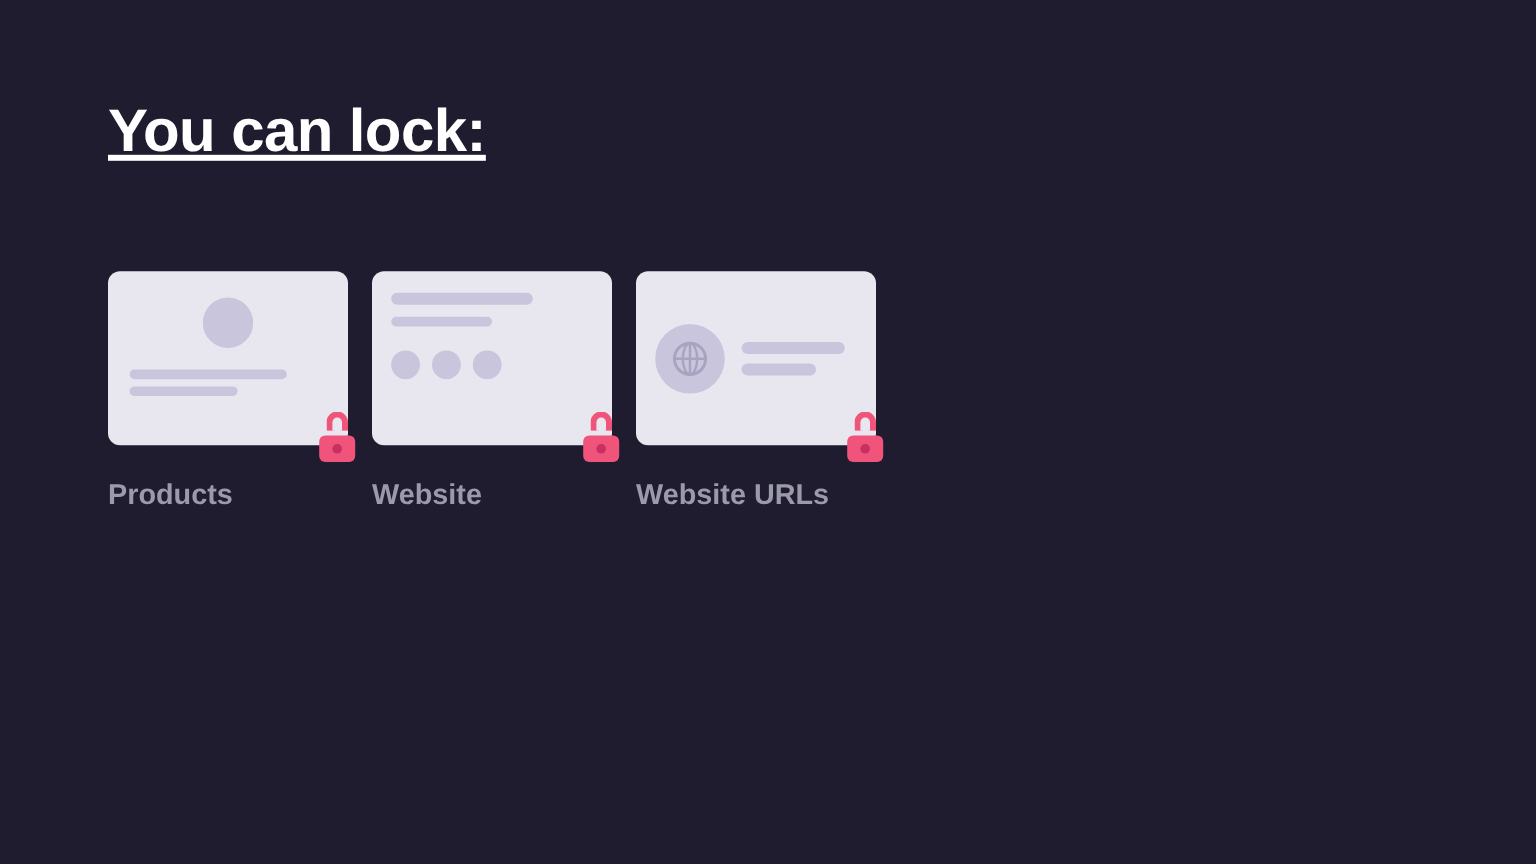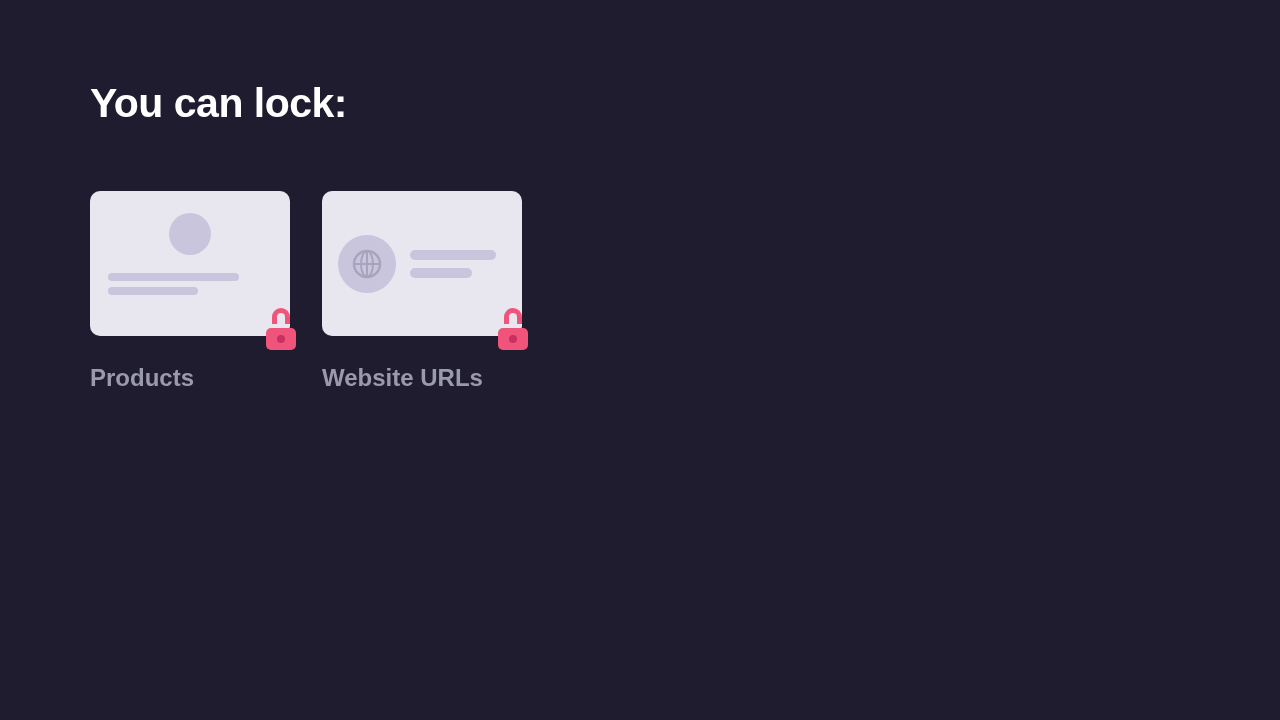--- a/index.html
+++ b/index.html
@@ -11,30 +11,31 @@
       font-family: 'Arial Black', 'Arial Bold', Arial, sans-serif;
       overflow: hidden;
       display: flex;
       flex-direction: column;
       justify-content: flex-start;
       padding: 80px 90px 0 90px;
     }
 
     .heading {
       color: #ffffff;
-      font-size: 41px;
+      font-size: 50px;
       font-weight: 900;
-      margin-bottom: 64px;
+      margin-bottom: 88px;
       letter-spacing: -0.5px;
+      text-decoration: underline;
     }
 
     .cards-row {
       display: flex;
       flex-direction: row;
-      gap: 32px;
+      gap: 20px;
       align-items: center;
     }
 
     .card-item {
       display: flex;
       flex-direction: column;
       align-items: flex-start;
       gap: 28px;
     }
 
@@ -302,20 +303,38 @@
       <div class="lock-badge">
         <div class="lock-shackle"></div>
         <div class="lock-body"></div>
       </div>
     </div>
     <span class="card-label">Products</span>
   </div>
 
 
 
+  <div class="card-item">
+    <div class="card-illustration">
+      <div class="website-inner">
+        <div class="website-header-line"></div>
+        <div class="website-sub-line"></div>
+        <div class="website-dots-row">
+          <div class="w-dot"></div>
+          <div class="w-dot"></div>
+          <div class="w-dot"></div>
+        </div>
+      </div>
+      <div class="lock-badge">
+        <div class="lock-shackle"></div>
+        <div class="lock-body"></div>
+      </div>
+    </div>
+    <span class="card-label">Website</span>
+  </div>
 
   <div class="card-item">
     <div class="card-illustration">
       <div class="urls-inner">
         <div class="globe-icon-wrap">
           <svg class="globe-svg" viewBox="0 0 34 34" fill="none" xmlns="http://www.w3.org/2000/svg">
             <circle cx="17" cy="17" r="13" stroke="#a8a4c0" stroke-width="2.5" fill="none"></circle>
             <ellipse cx="17" cy="17" rx="6" ry="13" stroke="#a8a4c0" stroke-width="2" fill="none"></ellipse>
             <line x1="4" y1="17" x2="30" y2="17" stroke="#a8a4c0" stroke-width="2"></line>
             <line x1="17" y1="4" x2="17" y2="30" stroke="#a8a4c0" stroke-width="2"></line>

